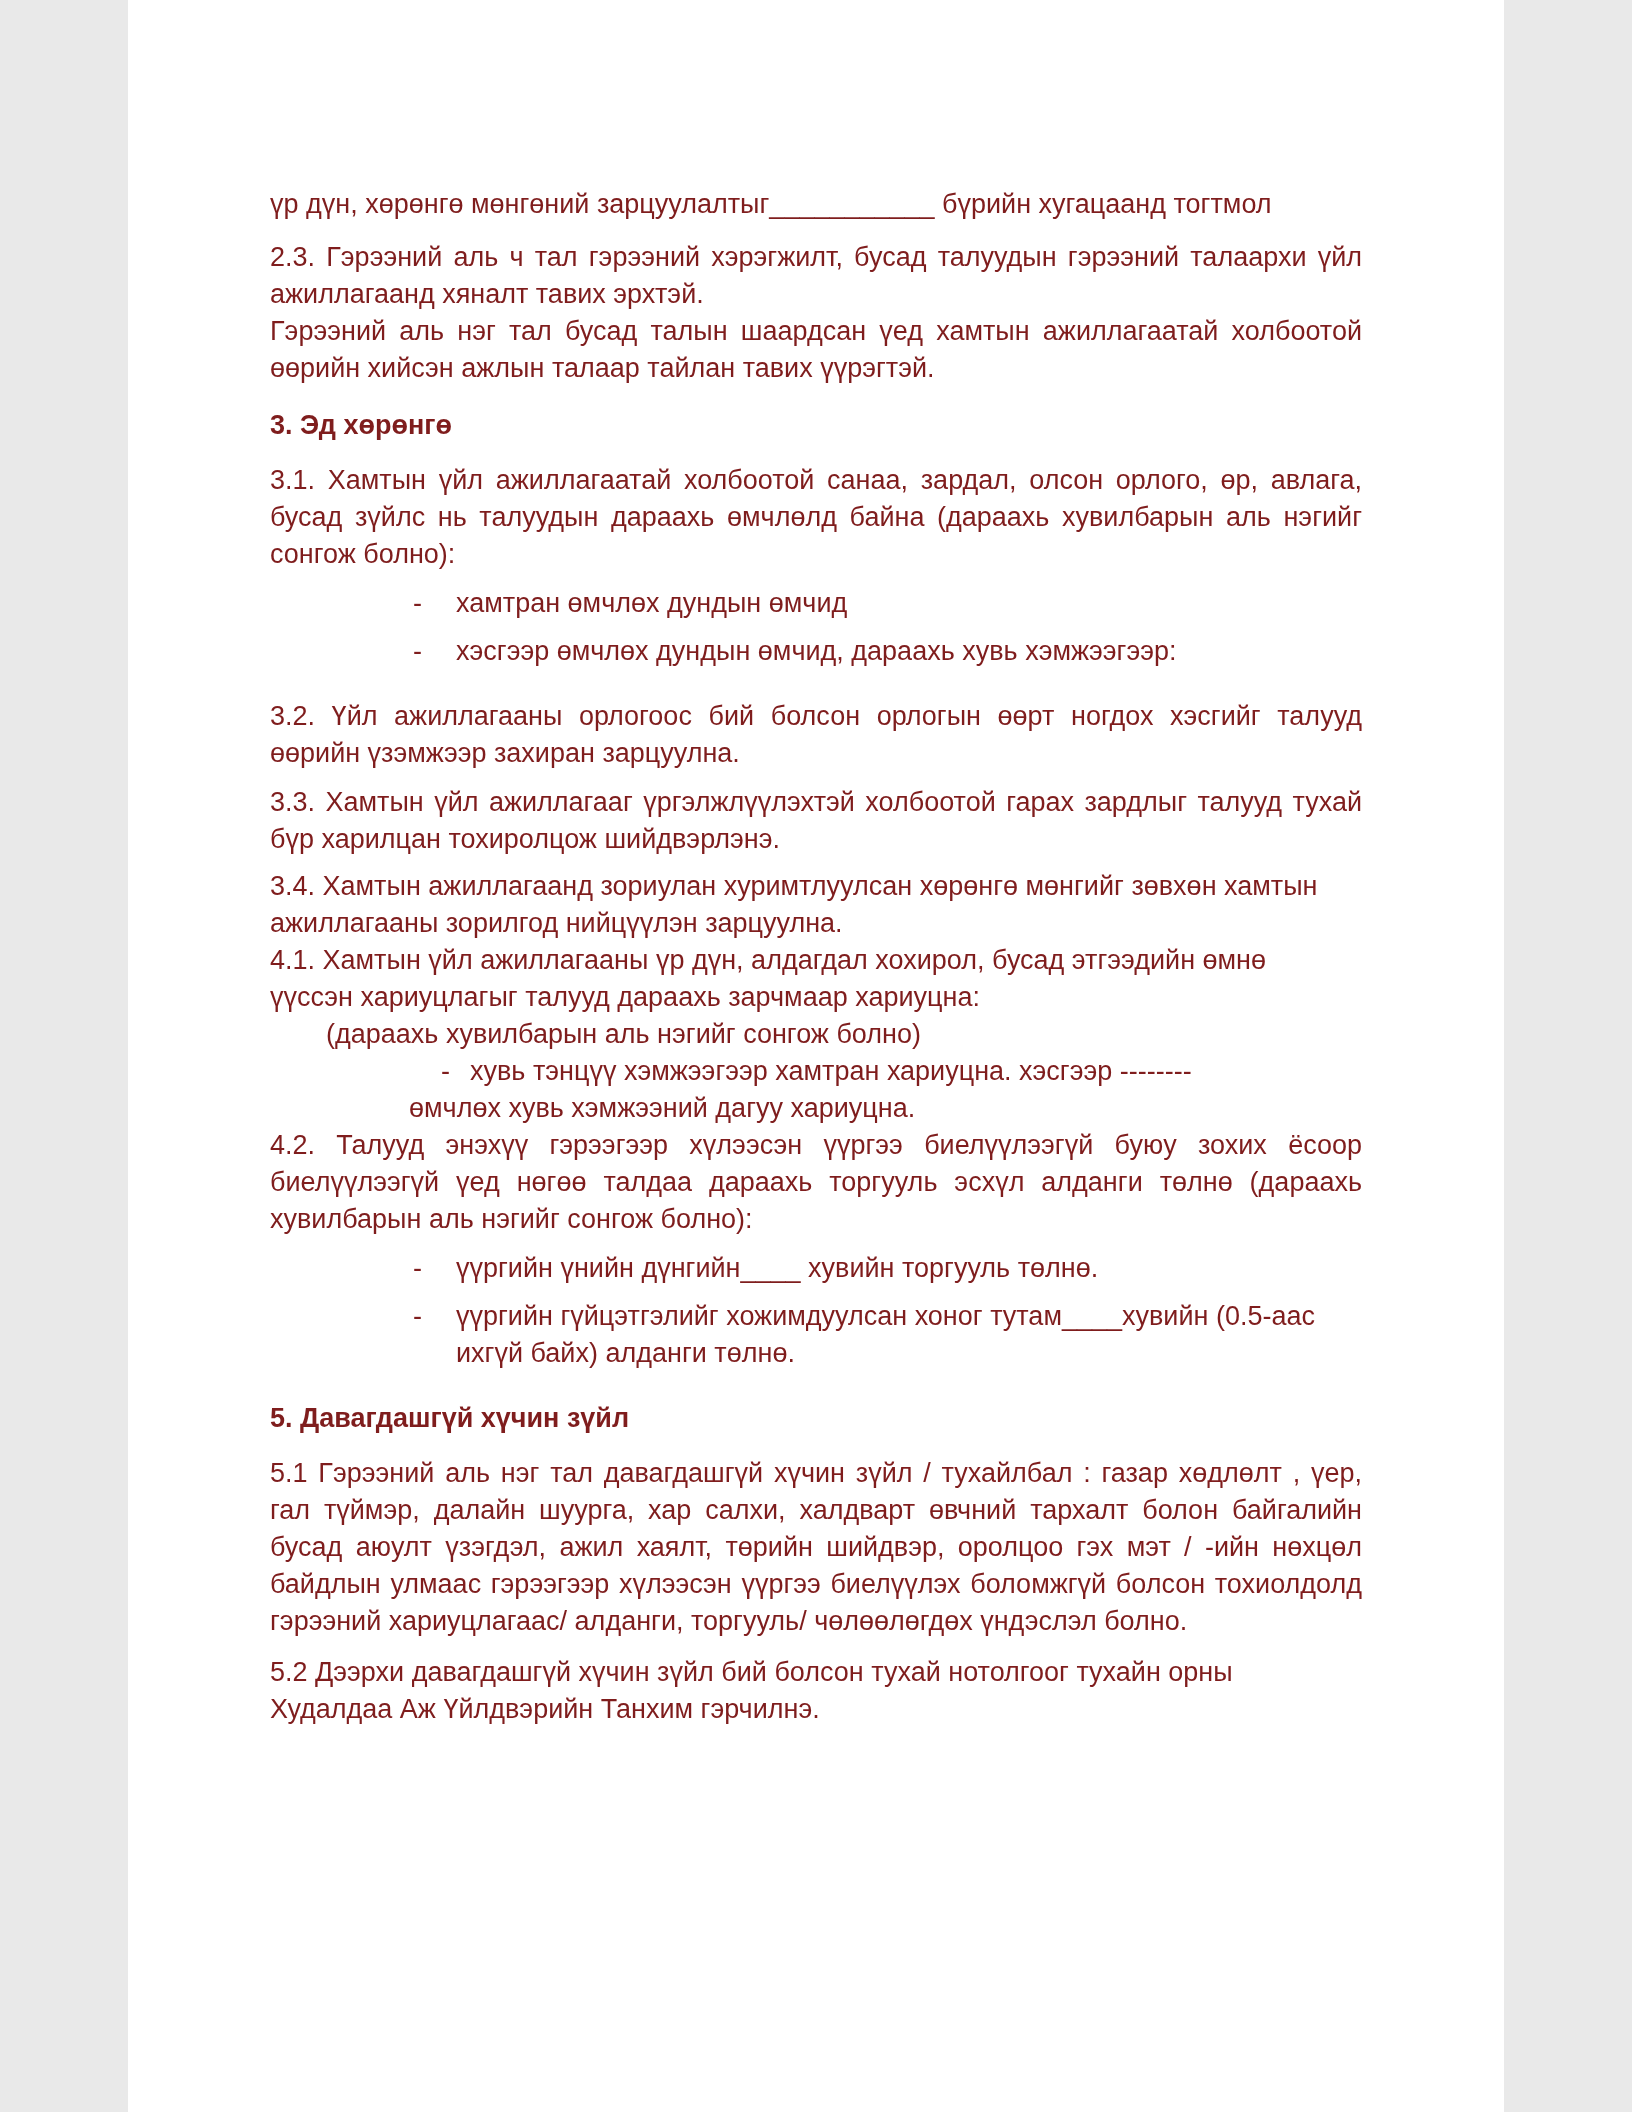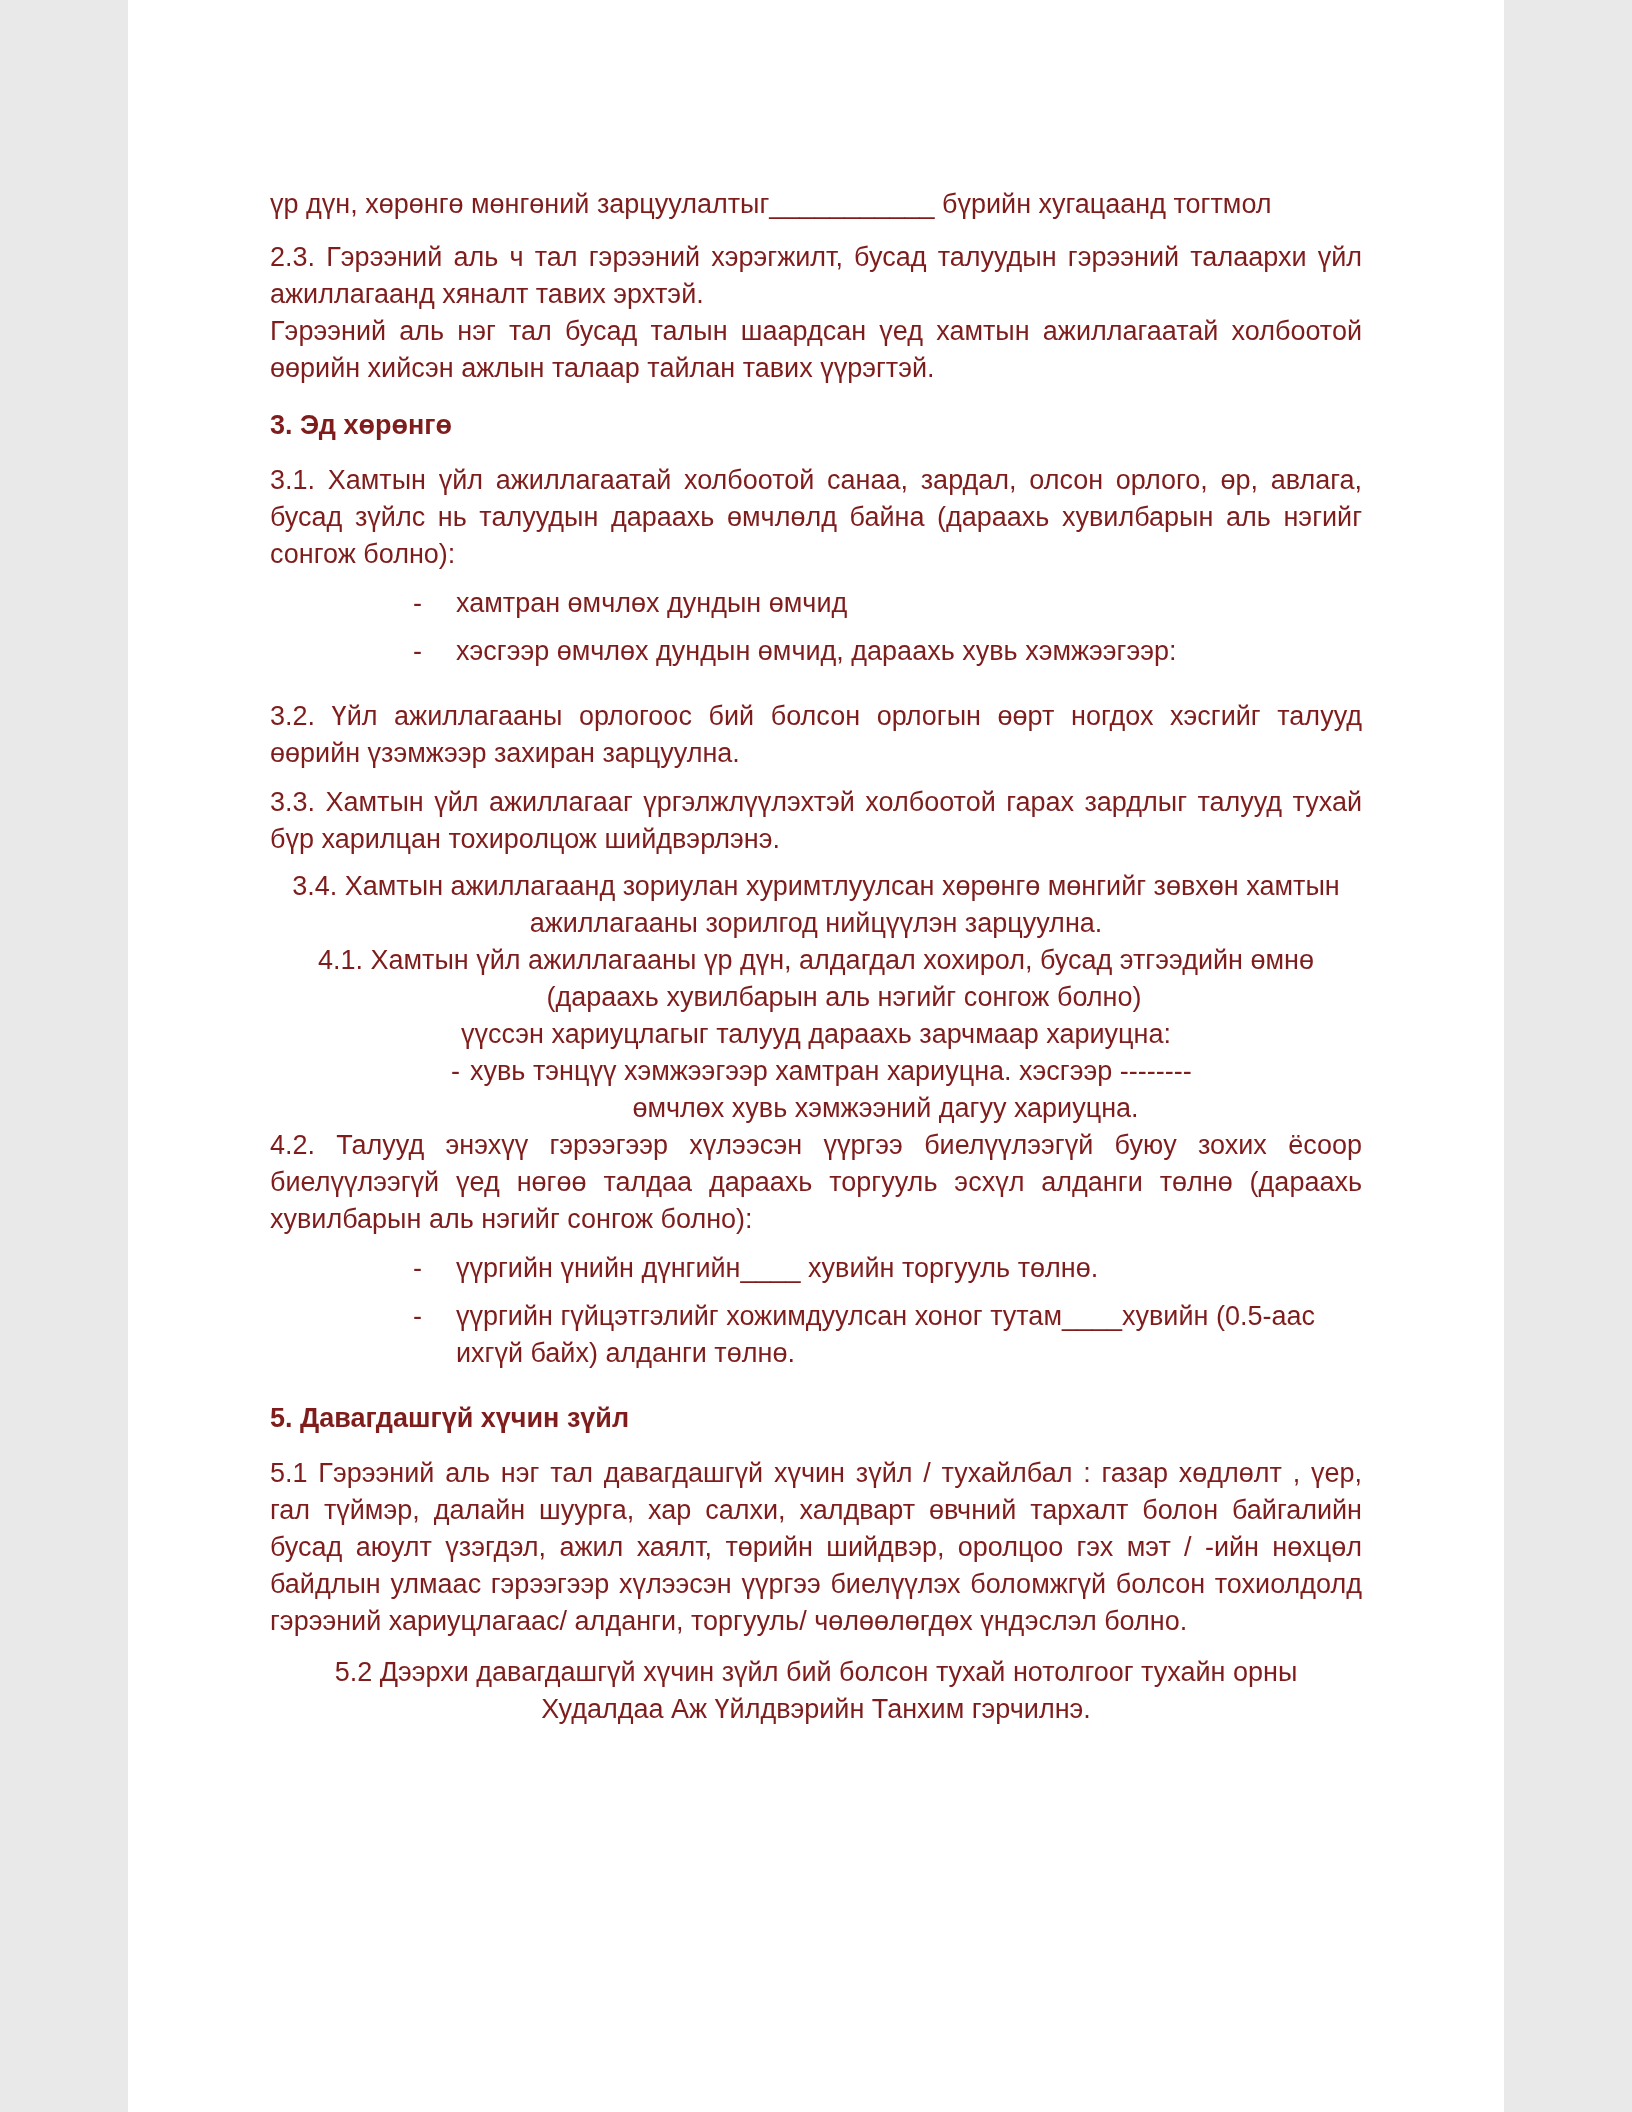--- a/index.html
+++ b/index.html
@@ -11,21 +11,21 @@
     background: #ffffff;
     box-sizing: border-box;
     padding: 186px 142px 0 142px;
     font-family: "Liberation Sans", "DejaVu Sans", sans-serif;
     font-size: 27px;
     line-height: 37px;
     color: #7f1d1d;
     overflow: hidden;
   }
   .para { margin: 0 0 16px 0; }
-  .m0 { margin-bottom: 0; text-align: center; }
+  .m0 { margin-bottom: 0; }
   .justify { text-align: justify; }
   .heading {
     font-size: 27px;
     font-weight: 700;
     margin: 20px 0 18px 0;
     line-height: 37px;
   }
   .line { white-space: pre-wrap; }
   .blist { margin: 12px 0 28px 0; padding-left: 143px; }
   .bitem { display: flex; margin-bottom: 11px; }
@@ -67,22 +67,22 @@
   <div class="para justify" style="margin-bottom:12px">3.2. Үйл ажиллагааны орлогоос бий болсон орлогын өөрт ногдох хэсгийг талууд өөрийн үзэмжээр захиран зарцуулна.</div>
   <div class="para justify" style="margin-bottom:10px">3.3. Хамтын үйл ажиллагааг үргэлжлүүлэхтэй холбоотой гарах зардлыг талууд тухай бүр харилцан тохиролцож шийдвэрлэнэ.</div>
   <div class="para m0">
     <div class="line">3.4. Хамтын ажиллагаанд зориулан хуримтлуулсан хөрөнгө мөнгийг зөвхөн хамтын</div>
     <div class="line">ажиллагааны зорилгод нийцүүлэн зарцуулна.</div>
   </div>
 
 
   <div class="para m0">
     <div class="line">4.1. Хамтын үйл ажиллагааны үр дүн, алдагдал хохирол, бусад этгээдийн өмнө</div>
+    <div class="line">үүссэн хариуцлагыг талууд дараахь зарчмаар хариуцна:</div>
     <div class="line note-line">(дараахь хувилбарын аль нэгийг сонгож болно)</div>
-    <div class="line">үүссэн хариуцлагыг талууд дараахь зарчмаар хариуцна:</div>
     <div class="opt-line1">
       <span class="omark">-</span>
       <span>хувь тэнцүү хэмжээгээр хамтран хариуцна. хэсгээр --------</span>
     </div>
     <div class="opt-line2">өмчлөх хувь хэмжээний дагуу хариуцна.</div>
   </div>
 
   <div class="para m0 justify">4.2. Талууд энэхүү гэрээгээр хүлээсэн үүргээ биелүүлээгүй буюу зохих ёсоор биелүүлээгүй үед нөгөө талдаа дараахь торгууль эсхүл алданги төлнө (дараахь хувилбарын аль нэгийг сонгож болно):</div>
 
   <div class="blist">

